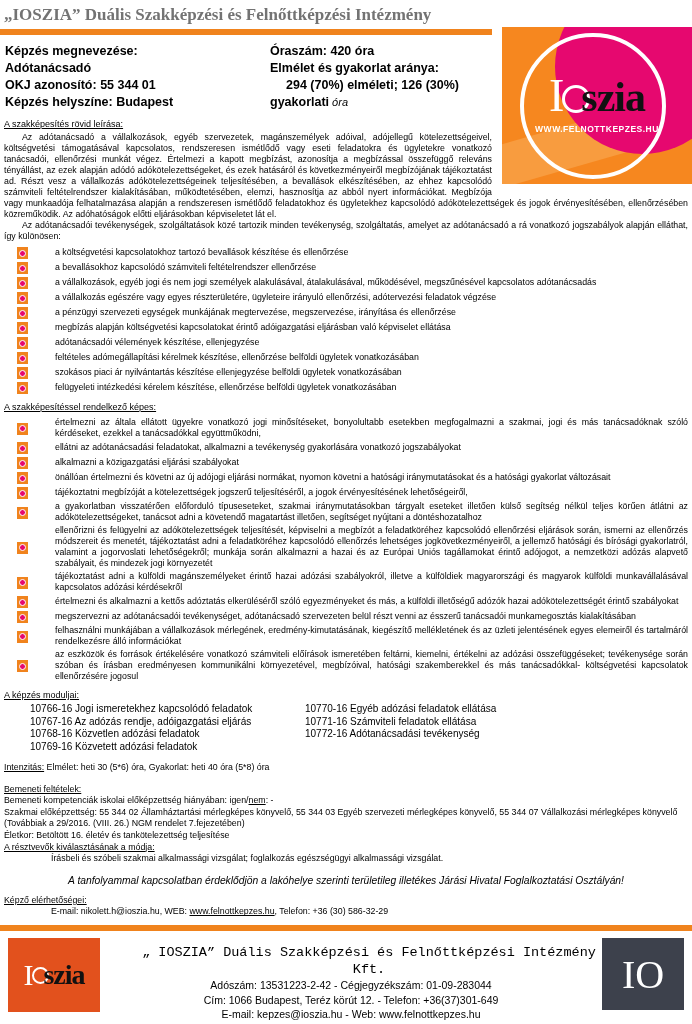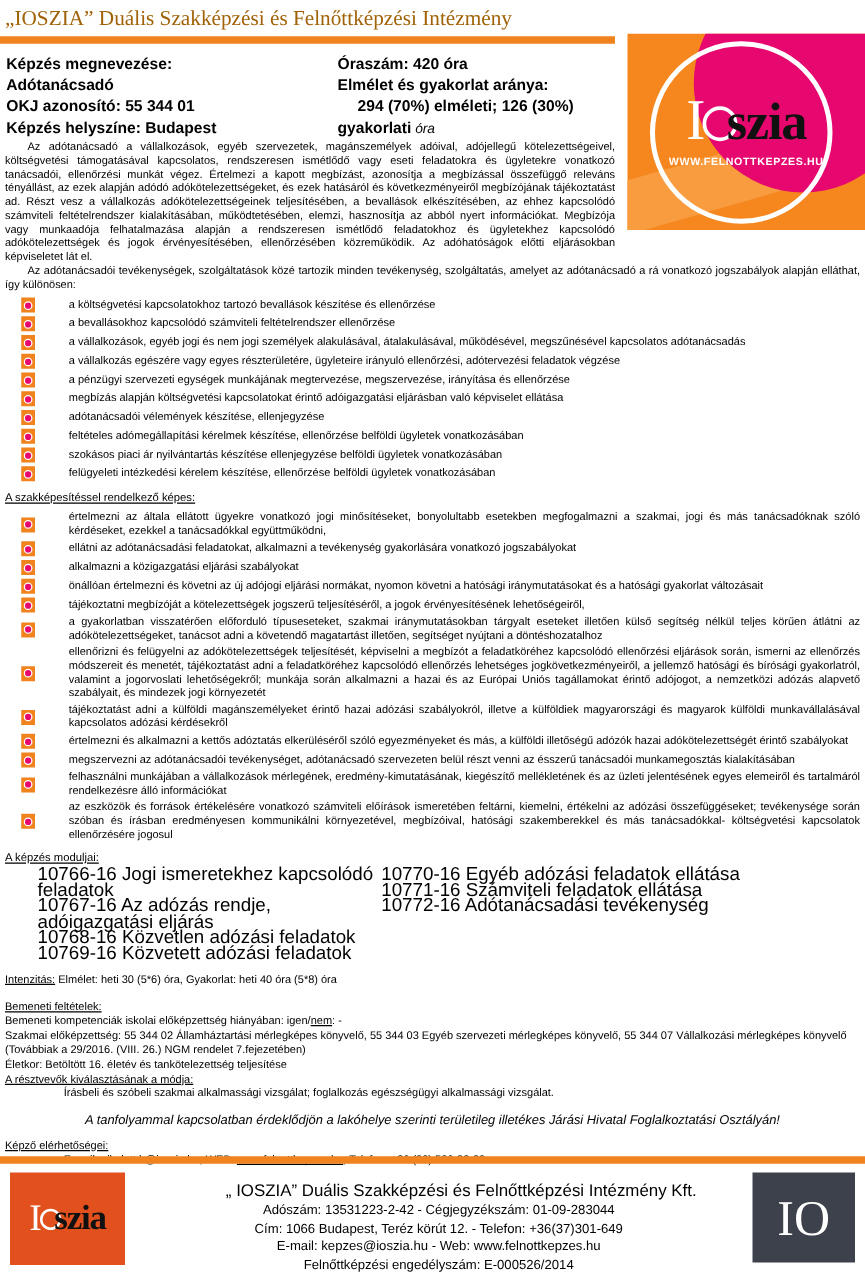--- a/index.html
+++ b/index.html
@@ -6,22 +6,23 @@
   html,body { margin:0; padding:0; background:#ffffff; }
   .page {
     width:692px; height:1024px; position:relative; overflow:hidden;
     background:#fff; color:#000;
     font-family:"Liberation Sans", sans-serif;
   }
 
   
   .doc-title {
     font-family:"Liberation Serif", serif;
-    font-size:17px; line-height:22px; color:#a16207;
+    font-size:17px; line-height:22px; color:#737373;
     margin:4px 0 0 4px;
+    font-weight:bold;
   }
   .top-bar { width:492px; height:6px; background:#F0831D; margin-top:3px; }
 
   
   .logo-top {
     float:right; width:190px; height:157px; margin:1px 0 6px 10px;
     position:relative; overflow:hidden; background:#F6871F;
   }
   .lt-pink { position:absolute; width:175px; height:175px; right:-38px; top:-48px;
              border-radius:50%; background:#E6086F; }
@@ -51,21 +52,21 @@
   .para { font-size:8.8px; line-height:11px; text-align:justify;
           margin:0 4px; text-indent:18px; }
 
   .bullet-list { margin:4px 0 2px 17px; }
   .bullet-item { display:flex; align-items:center; margin:0 4px 2px 0;gap:16px; }
   .bullet-icon { flex:0 0 11px; width:11px; height:12px; background:#F0831D;
                  margin:1px 11px 0 0; display:flex; align-items:center; justify-content:center; }
   .bi-circle { width:7px; height:7px; background:#E6086F; border:1px solid #fff; border-radius:50%; }
   .bullet-text { font-size:8.8px; line-height:11px; text-align:justify; flex:1; }
 
-  .mods { display:flex; margin:2px 0 0 30px; font-size:15px; line-height:12.5px; }
+  .mods { display:flex; margin:2px 0 0 30px; font-size:10px; line-height:12.5px; }
   .mod-col-left { width:275px; }
 
   .plain-line { font-size:8.8px; line-height:11.6px; margin-left:4px; }
   .u { text-decoration:underline; }
   .intensity { margin-top:9px; }
   .entry-block { margin-top:10px; }
   .indent-55 { margin-left:51px; }
 
   .notice { text-align:center; font-weight:normal; font-style:italic;
             font-size:10.3px; line-height:13px; margin:9px 10px 0; }
@@ -77,21 +78,21 @@
   .bottom-bar { position:absolute; left:0; top:925px; width:692px; height:6px; background:#F0831D; }
   .footer { position:absolute; left:0; top:938px; width:692px; display:flex; align-items:flex-start; }
   .footer-logo-left { width:92px; height:74px; background:#E2511D; margin-left:8px;
                       display:flex; align-items:center; justify-content:center;
                       font-family:"Liberation Serif", serif; white-space:nowrap; }
   .flw-i   { color:#fff; font-size:30px; }
   .flw-ring{ display:inline-block; width:17px; height:17px; border:2px solid #fff;
              border-radius:50%; margin:0 -6px 0 -1px; vertical-align:-1px; }
   .flw-rest{ color:#111; font-size:28px; font-weight:bold; letter-spacing:-1px; }
   .footer-center { flex:1; text-align:center; padding-top:6px; }
-  .fc-company { font-family:Liberation Sans, sans-serif; font-size:13.5px; line-height:17px;padding-left:36px; }
+  .fc-company { font-family:Liberation Mono, monospace; font-size:13.5px; line-height:17px;padding-left:36px; }
   .fc-line { font-size:10.5px; line-height:14.5px; }
   .footer-logo-right { width:82px; height:72px; background:#3D414C; margin-right:8px;
                        display:flex; align-items:center; justify-content:center;
                        color:#fff; font-family:"Liberation Serif", serif; font-size:40px; }
 </style>
 </head>
 <body>
 
 <div class="page">
 
@@ -119,20 +120,21 @@
         <div class="info-line">Képzés helyszíne: Budapest</div>
       </div>
     <div class="info-right">
       <div>Óraszám: 420 óra</div>
       <div>Elmélet és gyakorlat aránya:</div>
       <div class="ratio-value">294 (70%) elméleti; 126 (30%)</div>
       <div class="ratio-tail"><span>gyakorlati</span><span class="tail-normal"> óra</span></div>
     </div>
   </div>
 
+  <div class="section-heading">A szakképesítés rövid leírása:</div>
   <div class="para">Az adótanácsadó a vállalkozások, egyéb szervezetek, magánszemélyek adóival, adójellegű kötelezettségeivel, költségvetési támogatásával kapcsolatos, rendszeresen ismétlődő vagy eseti feladatokra és ügyletekre vonatkozó tanácsadói, ellenőrzési munkát végez. Értelmezi a kapott megbízást, azonosítja a megbízással összefüggő releváns tényállást, az ezek alapján adódó adókötelezettségeket, és ezek hatásáról és következményeiről megbízójának tájékoztatást ad. Részt vesz a vállalkozás adókötelezettségeinek teljesítésében, a bevallások elkészítésében, az ehhez kapcsolódó számviteli feltételrendszer kialakításában, működtetésében, elemzi, hasznosítja az abból nyert információkat. Megbízója vagy munkaadója felhatalmazása alapján a rendszeresen ismétlődő feladatokhoz és ügyletekhez kapcsolódó adókötelezettségek és jogok érvényesítésében, ellenőrzésében közreműködik. Az adóhatóságok előtti eljárásokban képviseletet lát el.</div>
   <div class="para">Az adótanácsadói tevékenységek, szolgáltatások közé tartozik minden tevékenység, szolgáltatás, amelyet az adótanácsadó a rá vonatkozó jogszabályok alapján elláthat, így különösen:</div>
 
   <div class="bullet-list">
 
       <div class="bullet-item">
         <span class="bullet-icon">
           <span class="bi-circle"></span>
         </span>
         <span class="bullet-text">a költségvetési kapcsolatokhoz tartozó bevallások készítése és ellenőrzése</span>

